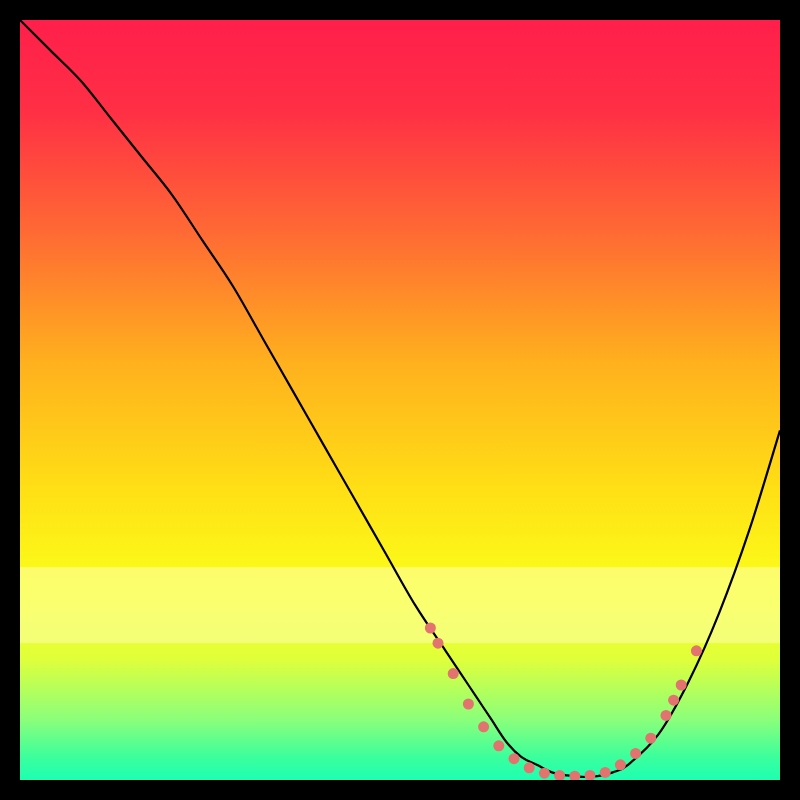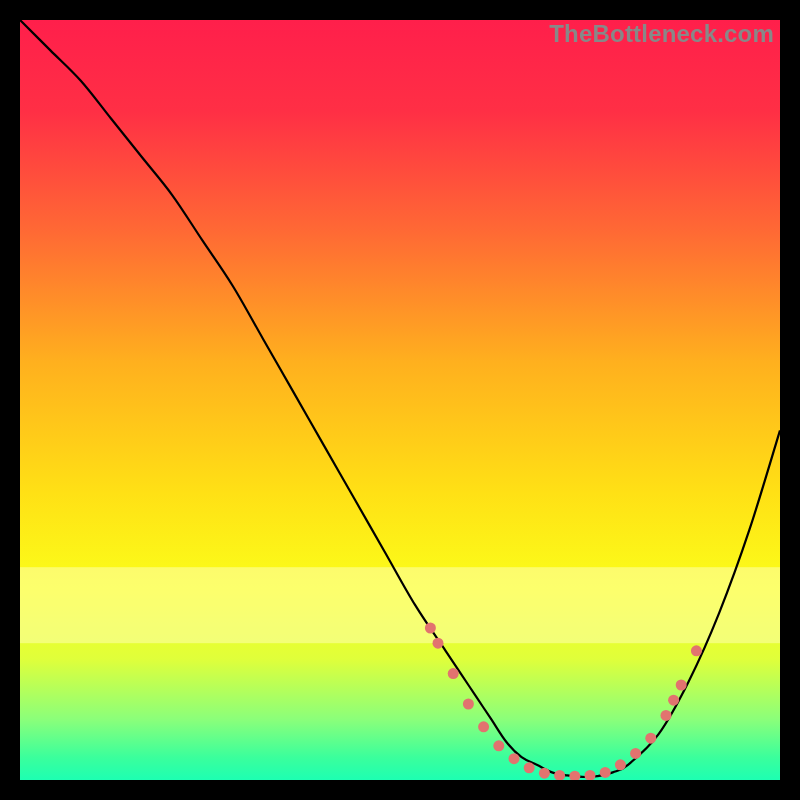--- a/index.html
+++ b/index.html
@@ -70,14 +70,13 @@
         <circle cx="585.20" cy="752.40" r="5.5" fill="#e2736f"></circle>
         <circle cx="600.40" cy="744.80" r="5.5" fill="#e2736f"></circle>
         <circle cx="615.60" cy="733.40" r="5.5" fill="#e2736f"></circle>
         <circle cx="630.80" cy="718.20" r="5.5" fill="#e2736f"></circle>
         <circle cx="646.00" cy="695.40" r="5.5" fill="#e2736f"></circle>
         <circle cx="653.60" cy="680.20" r="5.5" fill="#e2736f"></circle>
         <circle cx="661.20" cy="665.00" r="5.5" fill="#e2736f"></circle>
         <circle cx="676.40" cy="630.80" r="5.5" fill="#e2736f"></circle>
       </g>
   </svg>
-  <div class="watermark">TheBottleneck.com</div>
 </div>
 
 </body></html>

